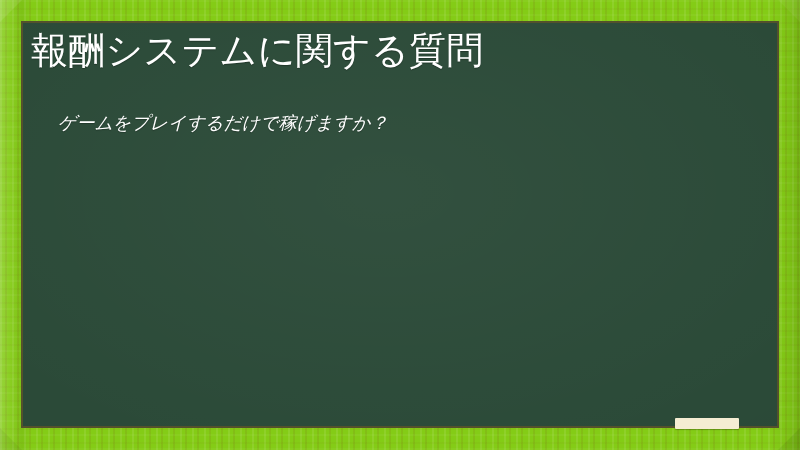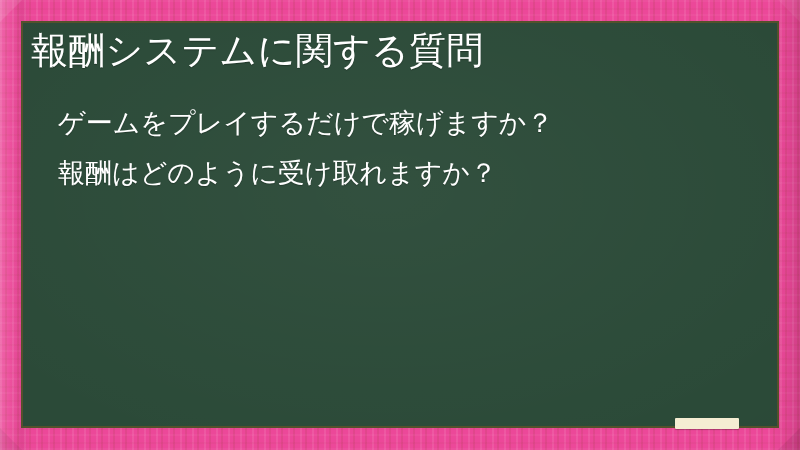--- a/index.html
+++ b/index.html
@@ -13,21 +13,21 @@
     overflow: hidden;
     font-family: "DejaVu Sans", "Liberation Sans", sans-serif;
   }
 
   
   .slide {
     position: relative;
     width: 800px;
     height: 450px;
     box-sizing: border-box;
-    background: #ec4899;
+    background: #84cc16;
     overflow: hidden;
   }
 
   
   .wood-grain-v {
     position: absolute;
     left: 0;
     top: 0;
     width: 800px;
     height: 450px;
@@ -139,27 +139,28 @@
   }
 
   .bullets {
     position: absolute;
     left: 22px;
     top: 78px;
     width: 712px;
   }
 
   .bullet {
-    font-size: 27px;
+    font-size: 18px;
     line-height: 44px;
     color: #ffffff;
     text-indent: 13px;
     margin: 0 0 6px 0;
     text-shadow: 0 1px 1px rgba(0,0,0,0.25);
     word-break: break-all;
+    font-style: italic;
   }
   .bullet:last-child { margin-bottom: 0; }
 
   
   .chalk {
     position: absolute;
     left: 675px;
     top: 418px;
     width: 64px;
     height: 11px;
@@ -183,21 +184,20 @@
 
   <div class="board">
     <div class="board-inner-shade"></div>
 
     <div class="board-content">
 
       <div class="title">報酬システムに関する質問</div>
 
       <div class="bullets">
         <p class="bullet">ゲームをプレイするだけで稼げますか？</p>
-        <p class="bullet">報酬はどのように受け取れますか？</p>
       </div>
 
     </div>
   </div>
 
   <div class="chalk"></div>
 
 </div>
 
 </body></html>

